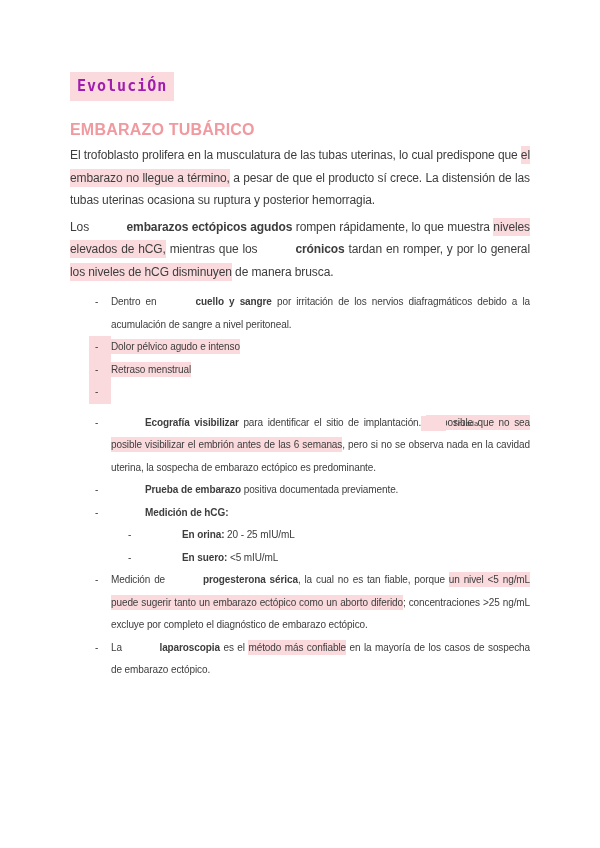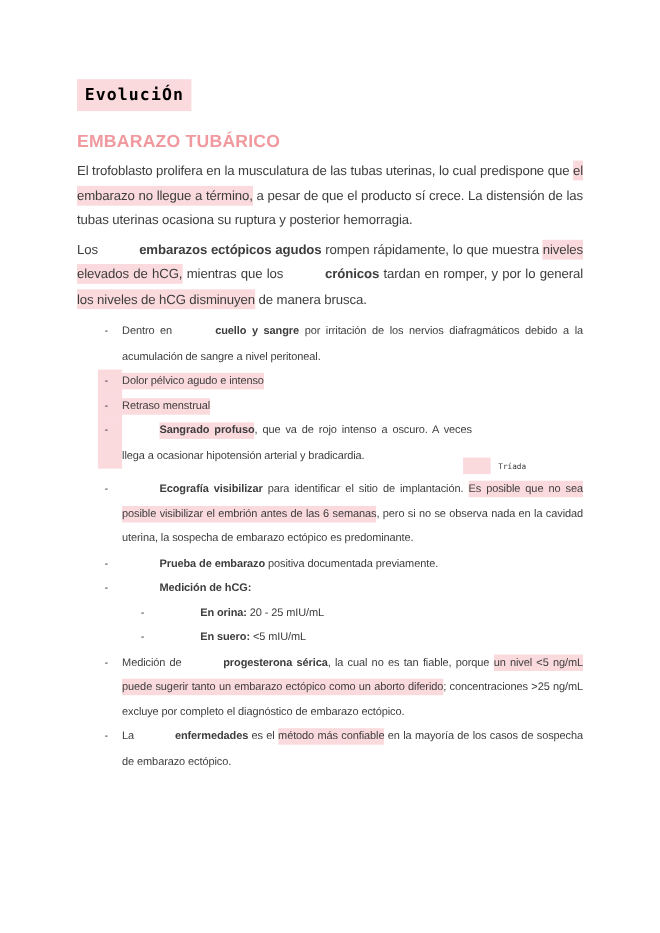--- a/index.html
+++ b/index.html
@@ -18,21 +18,21 @@
     color:var(--body-text,#3d3d3d);
     overflow:hidden;
   }
   .doc-title {
     display:inline-block;
     background:var(--hl,#fadadd);
     font-family:"DejaVu Sans Mono", monospace;
     font-weight:bold;
     font-size:15px;
     letter-spacing:1px;
-    color:#000000;
+    color:#a21caf;
     padding:5px 7px 6px 7px;
   }
   .section-heading {
     margin-top:21px;
     color:var(--heading-pink,#f0999f);
     font-weight:bold;
     font-size:16px;
     letter-spacing:0.2px;
     line-height:16px;
   }
@@ -98,21 +98,20 @@
         <div class="bullet dash-hl">
           <span class="dash">-</span>
           <span class="btxt"><span class="hl">Dolor pélvico agudo e intenso</span></span>
         </div>
         <div class="bullet dash-hl">
           <span class="dash">-</span>
           <span class="btxt"><span class="hl">Retraso menstrual</span></span>
         </div>
         <div class="bullet dash-hl narrow">
           <span class="dash">-</span>
-          <span class="btxt"><span class="b hl">Sangrado profuso</span><span class="">, que va de rojo intenso a oscuro. A veces llega a ocasionar hipotensión arterial y bradicardia.</span></span>
         </div>
       </div>
     <div class="bullets">
         <div class="bullet">
           <span class="dash">-</span>
           <span class="btxt"><span class="b ">Ecografía visibilizar</span><span class=""> para identificar el sitio de implantación. </span><span class="hl">Es posible que no sea posible visibilizar el embrión antes de las 6 semanas</span><span class="">, pero si no se observa nada en la cavidad uterina, la sospecha de embarazo ectópico es predominante.</span></span>
         </div>
         <div class="bullet">
           <span class="dash">-</span>
           <span class="btxt"><span class="b ">Prueba de embarazo</span><span class=""> positiva documentada previamente.</span></span>
@@ -130,21 +129,21 @@
             <span class="dash">-</span>
             <span class="btxt"><span class="b ">En suero:</span><span class=""> &lt;5 mIU/mL</span></span>
           </div>
         </div>
         <div class="bullet">
           <span class="dash">-</span>
           <span class="btxt"><span class="">Medición de </span><span class="b ">progesterona sérica</span><span class="">, la cual no es tan fiable, porque </span><span class="hl">un nivel &lt;5 ng/mL puede sugerir tanto un embarazo ectópico como un aborto diferido</span><span class="">; concentraciones &gt;25 ng/mL excluye por completo el diagnóstico de embarazo ectópico.</span></span>
         </div>
         <div class="bullet">
           <span class="dash">-</span>
-          <span class="btxt"><span class="">La </span><span class="b ">enfermedades</span><span class=""> es el </span><span class="hl">método más confiable</span><span class=""> en la mayoría de los casos de sospecha de embarazo ectópico.</span></span>
+          <span class="btxt"><span class="">La </span><span class="b ">laparoscopia</span><span class=""> es el </span><span class="hl">método más confiable</span><span class=""> en la mayoría de los casos de sospecha de embarazo ectópico.</span></span>
         </div>
       </div>
   </div>
 
   <div class="annotation">
     <span class="swatch"></span>
     <span class="note-label">Tríada</span>
   </div>
 
 </div>

